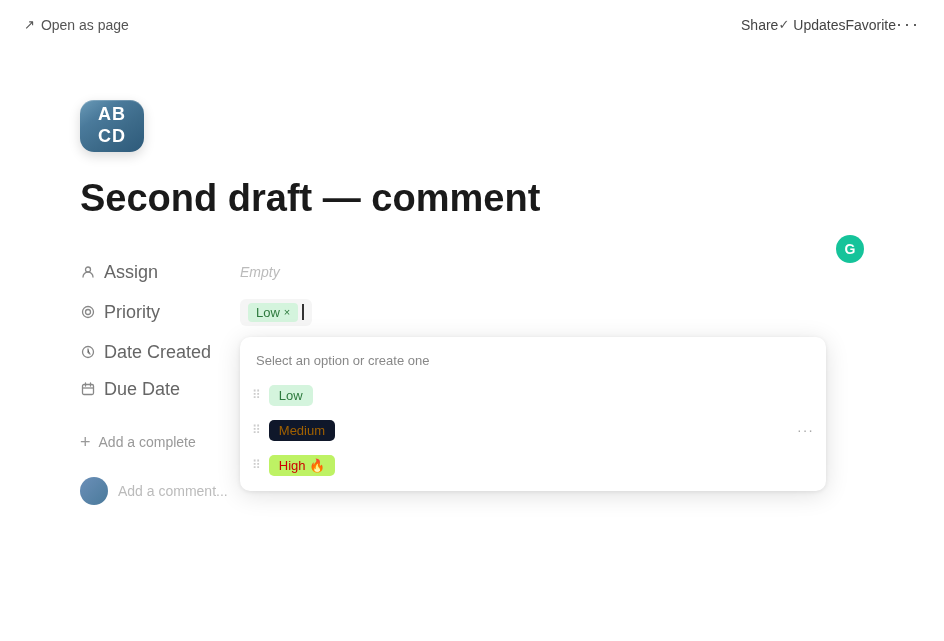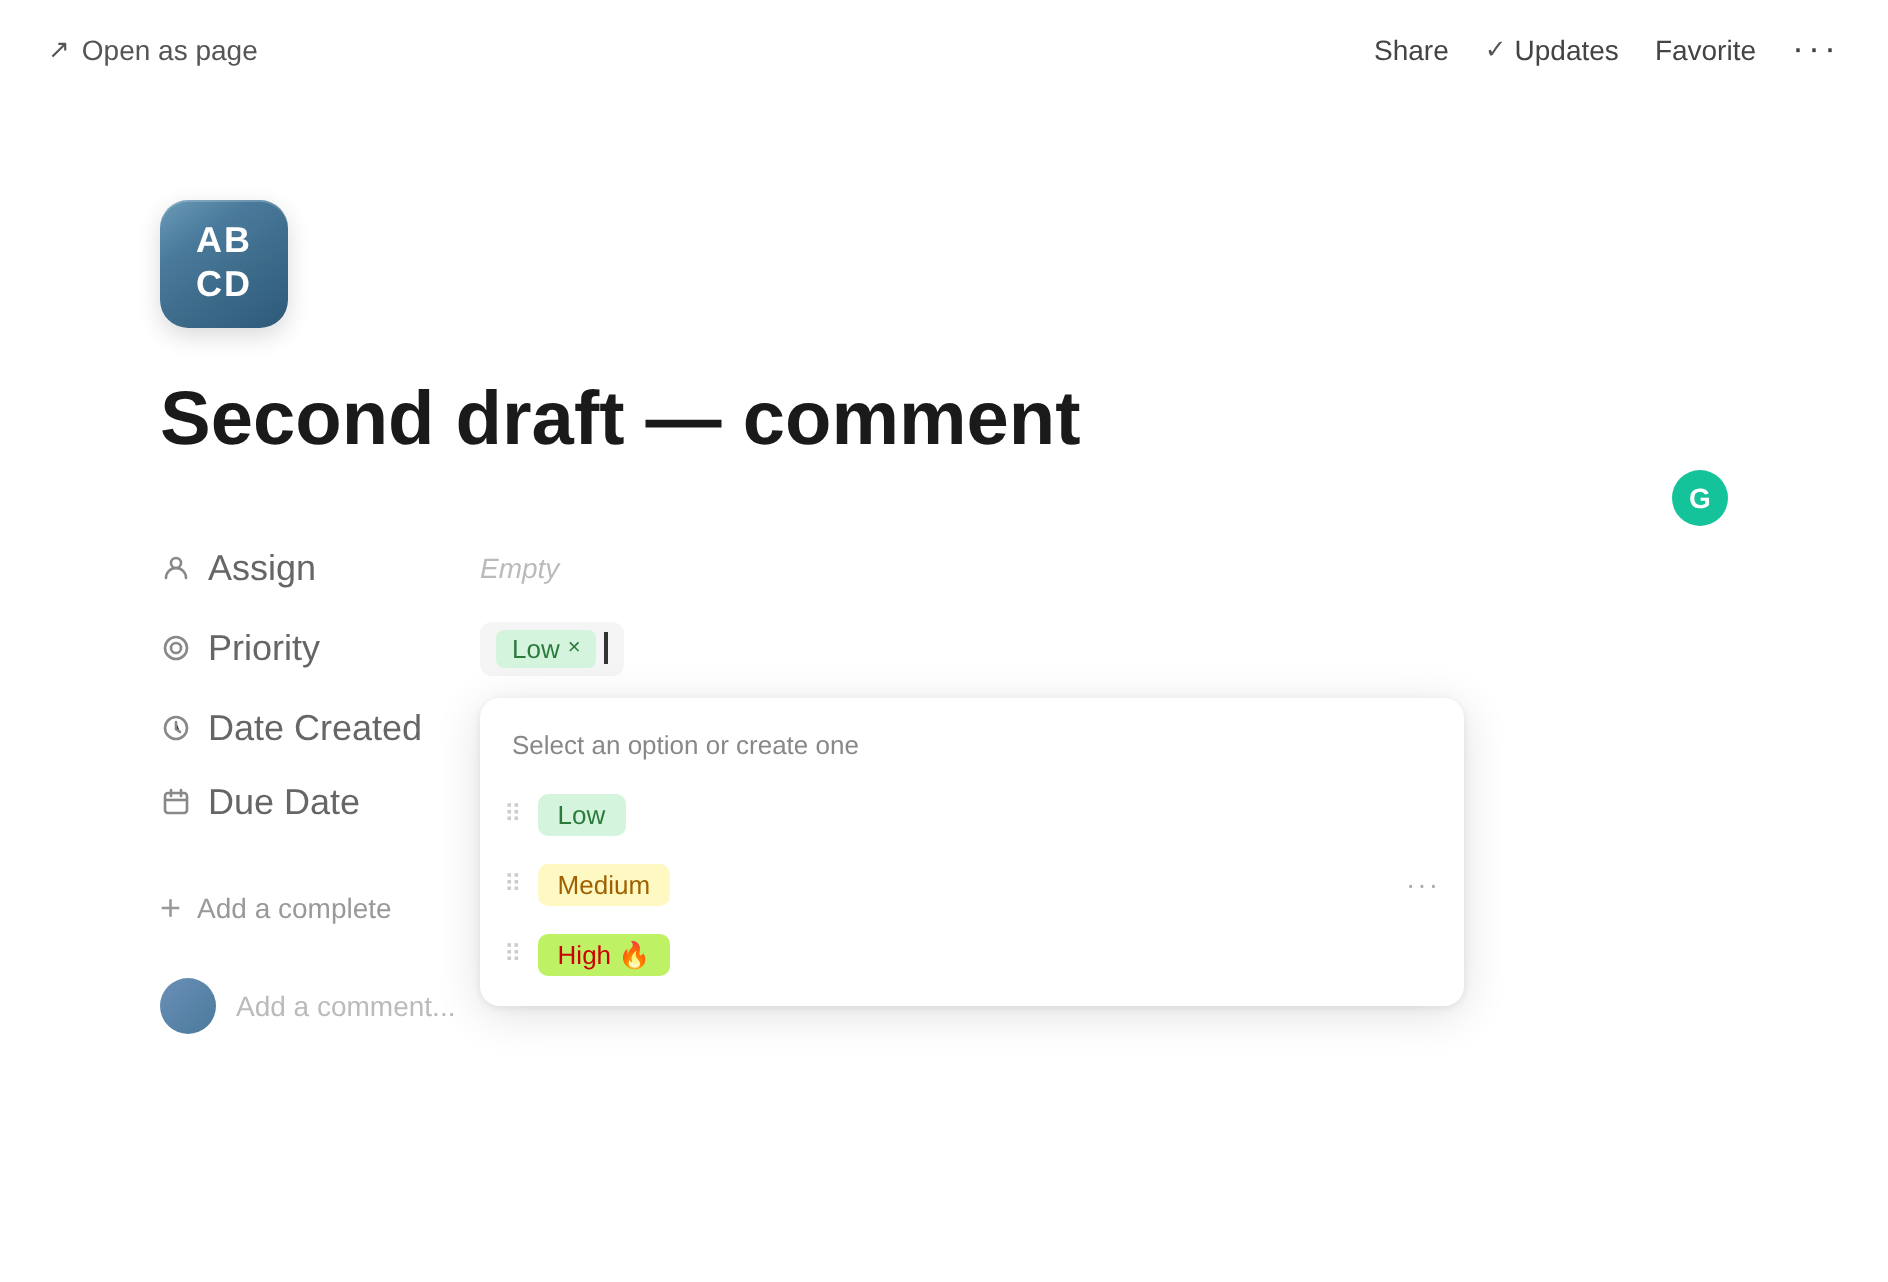--- a/index.html
+++ b/index.html
@@ -25,21 +25,20 @@
     .topbar-left {
       display: flex;
       align-items: center;
       gap: 6px;
       color: #555;
       font-size: 14px;
     }
     .topbar-right {
       display: flex;
       align-items: center;
-      gap: 18px;
       font-size: 14px;
       color: #444;
     }
     .topbar-right .updates {
       display: flex;
       align-items: center;
       gap: 4px;
     }
     .checkmark {
       color: #555;
@@ -56,21 +55,21 @@
     .main-content {
       position: absolute;
       top: 60px;
       left: 0; right: 0;
       padding: 40px 80px;
     }
 
     
     .page-icon {
       width: 64px;
-      height: 64px;
+      height: 52px;
       border-radius: 14px;
       background: linear-gradient(145deg, #6b9bb8 0%, #4a7a9b 30%, #3d6b8a 60%, #2d5a7a 100%);
       display: flex;
       align-items: center;
       justify-content: center;
       margin-bottom: 24px;
       box-shadow: 0 4px 12px rgba(0,0,0,0.15), inset 0 1px 0 rgba(255,255,255,0.2);
     }
     .page-icon-text {
       color: #fff;
@@ -192,21 +191,21 @@
       height: 16px;
       background: #333;
       display: inline-block;
     }
 
     
     .dropdown {
       position: absolute;
       top: 38px;
       left: 0;
-      width: 492px;
+      width: 586px;
       background: #fff;
       border-radius: 10px;
       box-shadow: 0 4px 24px rgba(0,0,0,0.12), 0 1px 4px rgba(0,0,0,0.08);
       z-index: 100;
       padding: 8px 0;
     }
     .dropdown-header {
       padding: 8px 16px 10px 16px;
       font-size: 13px;
       color: #888;
@@ -229,21 +228,21 @@
       border-radius: 5px;
       padding: 3px 10px;
       font-size: 13px;
       font-weight: 500;
     }
     .option-low {
       background: #d4f4dd;
       color: #2d7a3d;
     }
     .option-medium {
-      background: #fef9c3;
+      background: #0f172a;
       color: #a06000;
     }
     .option-high {
       background: #bef264;
       color: #c00;
     }
     .item-more {
       position: absolute;
       right: 12px;
       color: #aaa;

